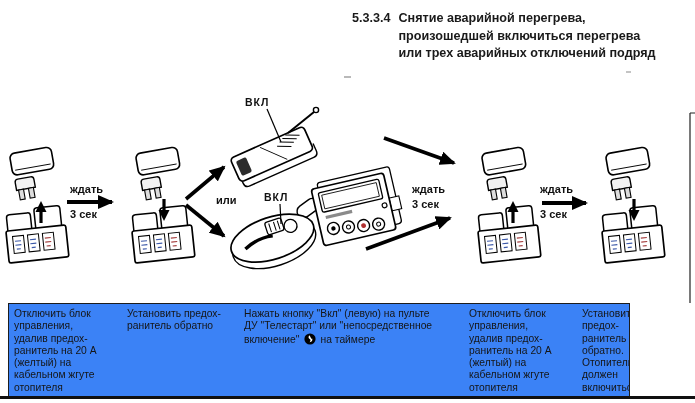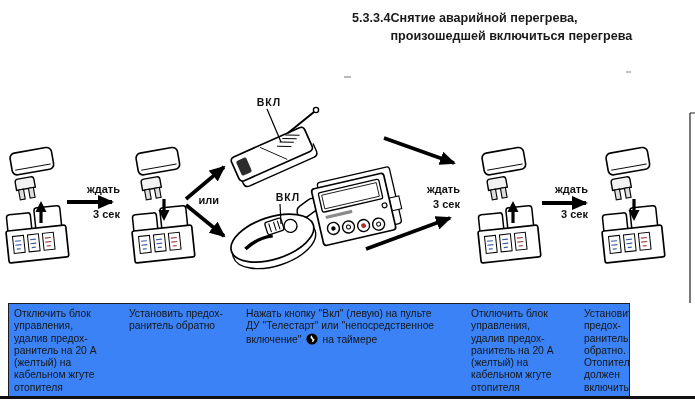--- a/index.html
+++ b/index.html
@@ -4,53 +4,54 @@
 <style>
   html,body{margin:0;padding:0;background:#fff;}
   body{
     width:695px;height:403px;position:relative;overflow:hidden;
     font-family:"Liberation Sans", sans-serif;color:#1a1a1a;
     -webkit-font-smoothing:antialiased;
   }
   .abs{position:absolute;}
 
   
-  .title{left:352px;top:10px;display:flex;gap:0;font-weight:bold;font-size:12.6px;line-height:17.5px;}
+  .title{left:352px;top:10px;display:flex;gap:8px;font-weight:bold;font-size:12.6px;line-height:17.5px;}
   .title .num{white-space:nowrap;}
   .title .lines div{white-space:nowrap;}
 
   
-  .dlabel{font-weight:bold;font-size:11px;text-align:right;white-space:nowrap;color:#111;}
+  .dlabel{font-weight:bold;font-size:11px;text-align:left;white-space:nowrap;color:#111;}
   .vkl{letter-spacing:1px;font-size:10.5px;}
   .thickline{left:0;top:396px;width:695px;height:3px;background:#101010;}
 
   
   .itable{
     left:8px;top:303px;width:622px;height:93px;
     border:1px solid #1d1d1d;border-bottom:none;
     display:flex;box-sizing:border-box;background:#3b82f6;
   }
   .cell{
     box-sizing:border-box;padding:4px 5px 3px 5px;
     font-size:10.3px;line-height:12.3px;color:#151515;
     white-space:pre-line;overflow:hidden;
   }
-  .cell + .cell{border-left:5px solid #3b82f6;}
+  .cell + .cell{border-left:3px solid #3b82f6;}
   .c0{width:110px;} .c1{width:115px;} .c2{width:227px;padding-left:7px;} .c3{width:113px;} .c4{flex:1;}
   .cell .row3{white-space:normal;}
   .heat-ico{display:inline-block;vertical-align:-2px;margin:0 5px 0 4px;}
 </style>
 </head>
 <body>
 
 <div class="abs title">
   <div class="num">5.3.3.4</div>
   <div class="lines">
     <div>Снятие аварийной перегрева,</div>
     <div>произошедшей включиться перегрева</div>
+    <div>или трех аварийных отключений подряд</div>
   </div>
 </div>
 
 <svg class="abs" style="left:0;top:0" width="695" height="303" viewBox="0 0 695 303">
   <defs>
     <marker id="ah" markerUnits="userSpaceOnUse" markerWidth="17" markerHeight="14" refX="14" refY="7" orient="auto">
       <polygon points="0,0 16,7 0,14" fill="#000"></polygon>
     </marker>
 
     <g id="fuse-asm">
@@ -171,21 +172,21 @@
 
   <path d="M690,113 H695 M690,113 V303" stroke="#222" stroke-width="1.2" fill="none"></path>
 
   <rect x="344" y="76" width="7" height="2" fill="#b9b9b9"></rect>
   <rect x="626" y="71" width="5" height="2" fill="#c4c4c4"></rect>
 </svg>
 
 <div class="abs dlabel" style="left:70px;top:183px;width:50px;">ждать</div>
 <div class="abs dlabel" style="left:70px;top:208px;width:50px;">3 сек</div>
 
-<div class="abs dlabel" style="left:185px;top:194px;width:34px;">или</div>
+<div class="abs dlabel" style="left:216px;top:194px;width:34px;">или</div>
 
 <div class="abs dlabel vkl" style="left:245px;top:96px;width:36px;">ВКЛ</div>
 <div class="abs dlabel vkl" style="left:264px;top:191px;width:36px;">ВКЛ</div>
 
 <div class="abs dlabel" style="left:412px;top:183px;width:48px;">ждать</div>
 <div class="abs dlabel" style="left:412px;top:198px;width:48px;">3 сек</div>
 
 <div class="abs dlabel" style="left:540px;top:183px;width:48px;">ждать</div>
 <div class="abs dlabel" style="left:540px;top:208px;width:48px;">3 сек</div>
 

